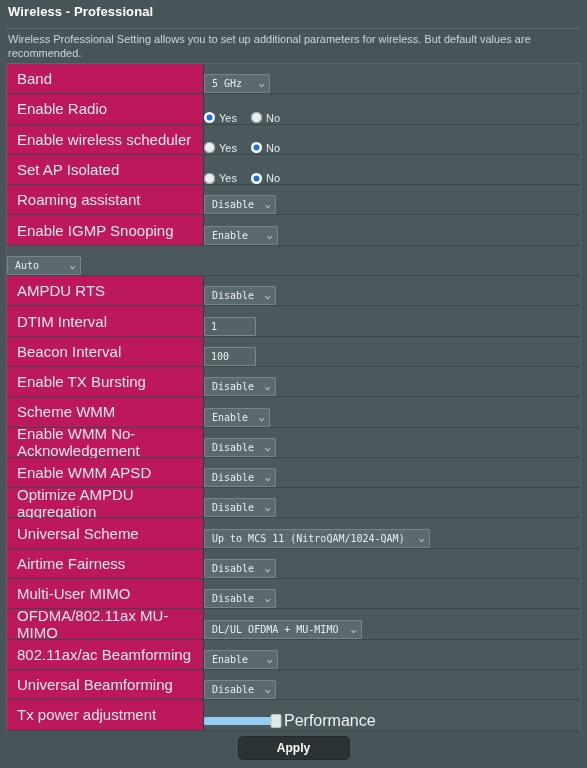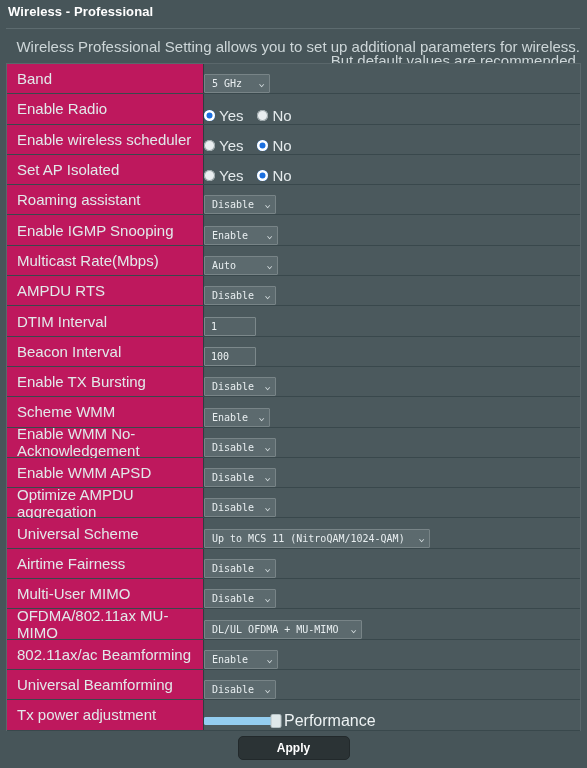--- a/index.html
+++ b/index.html
@@ -35,26 +35,25 @@
     left: 6px;
     top: 28px;
     width: 574px;
     height: 1px;
     background: #5d6b6f;
   }
 
   .page-desc {
     position: absolute;
     left: 8px;
-    top: 40px;
+    top: 32px;
     width: 572px;
-    font-size: 15px;
+    font-size: 11px;
     color: #cdd6d8;
     line-height: 14px;
-    text-align: right;
   }
 
   
   .settings-table {
     position: absolute;
     left: 6px;
     top: 63px;
     width: 575px;
     border: 1px solid #5a676b;
     border-bottom: none;
@@ -135,21 +134,21 @@
   .radio-group {
     display: flex;
     align-items: center;
     gap: 14px;
   }
   .radio-opt {
     display: flex;
     align-items: center;
     gap: 4px;
     cursor: pointer;
-    font-size: 15px;
+    font-size: 11px;
     color: #e4eaec;
   }
   .radio {
     width: 11px;
     height: 11px;
     border-radius: 50%;
     background: #e9eef0;
     box-shadow: inset 0 0 0 1px #9aa5a8;
     flex: 0 0 11px;
   }
@@ -291,21 +290,20 @@
       <div class="row">
         <div class="label">Enable IGMP Snooping</div>
         <div class="value">
           <div class="select w-lg">
             <span class="sel-text">Enable</span>
             <span class="chev">⌄</span>
           </div>
         </div>
       </div>
       <div class="row">
-        <div class="label">Multicast Rate(Mbps)</div>
         <div class="value">
           <div class="select w-lg">
             <span class="sel-text">Auto</span>
             <span class="chev">⌄</span>
           </div>
         </div>
       </div>
       <div class="row">
         <div class="label">AMPDU RTS</div>
         <div class="value">

